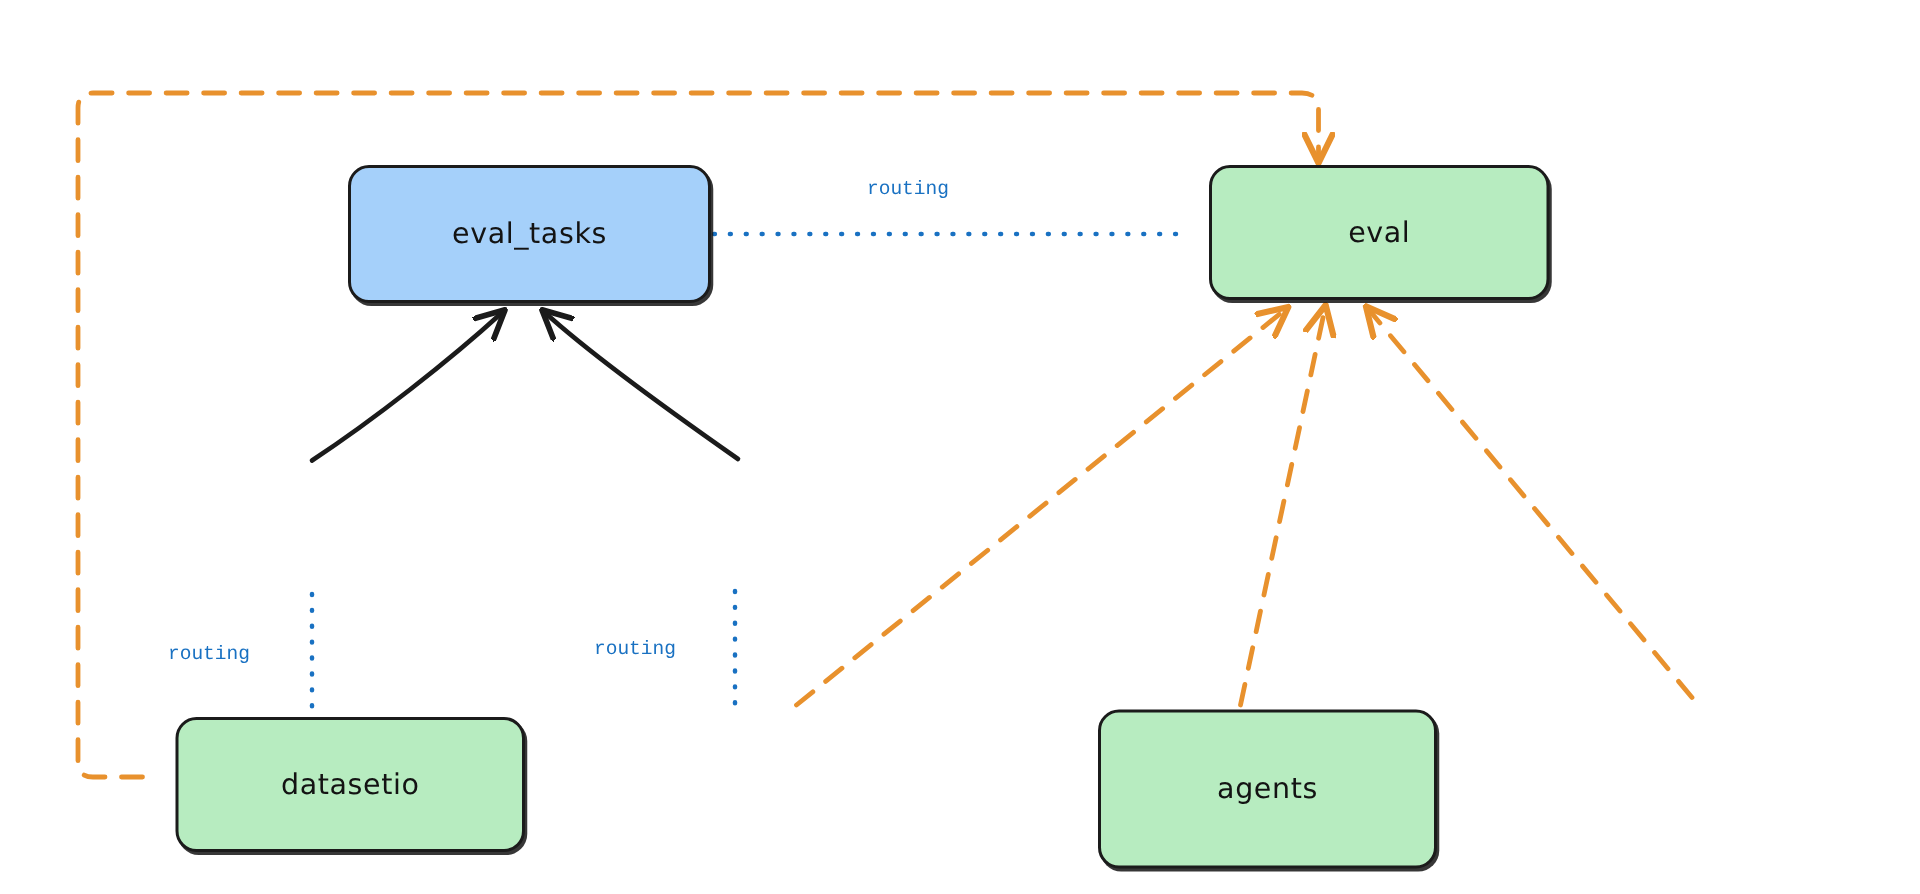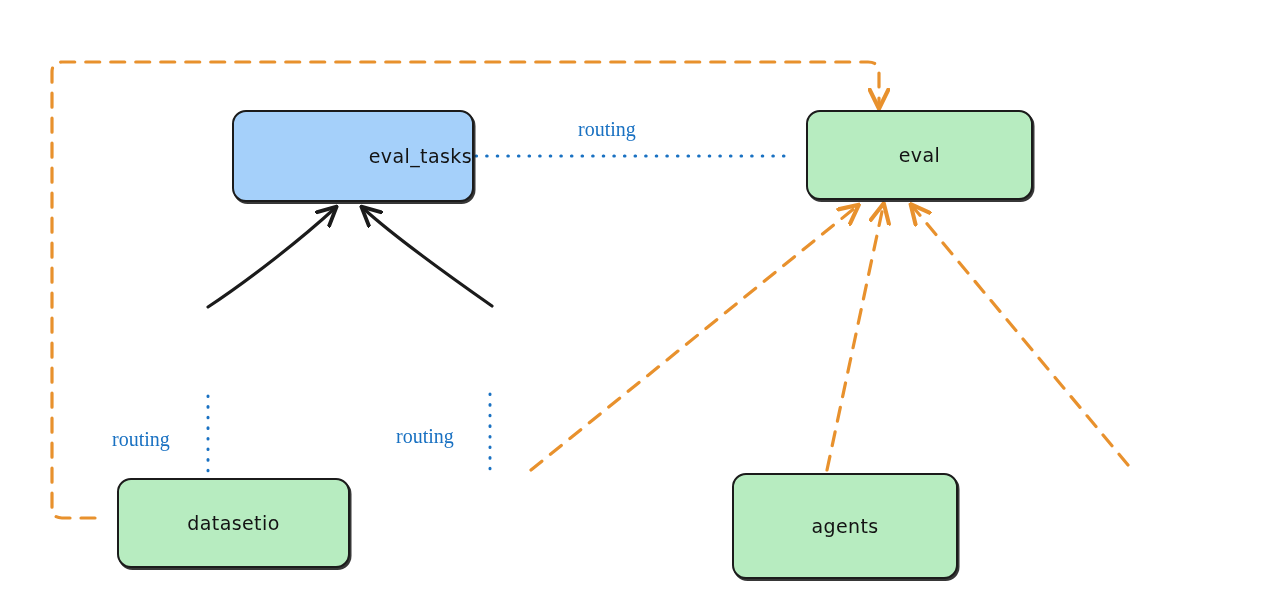--- a/index.html
+++ b/index.html
@@ -39,30 +39,29 @@
   .node .node-label {
     font-family: "DejaVu Sans", sans-serif;
     font-size: 19px;
     color: #131313;
     letter-spacing: 0.4px;
     white-space: nowrap;
     pointer-events: none;
   }
   .node.blue {
     background: #a5d0fa;
-    justify-content: flex-end;
   }
   .node.green {
     background: #b7ecc0;
     margin-left: 20px;
   }
   .edge-label {
     position: absolute;
-    font-family: Liberation Serif, serif;
-    font-size: 20px;
+    font-family: Liberation Mono, monospace;
+    font-size: 13px;
     color: #1971c2;
     white-space: nowrap;
     z-index: 6;
   }
 </style>
 </head>
 <body>
 
 <div id="canvas">
 

